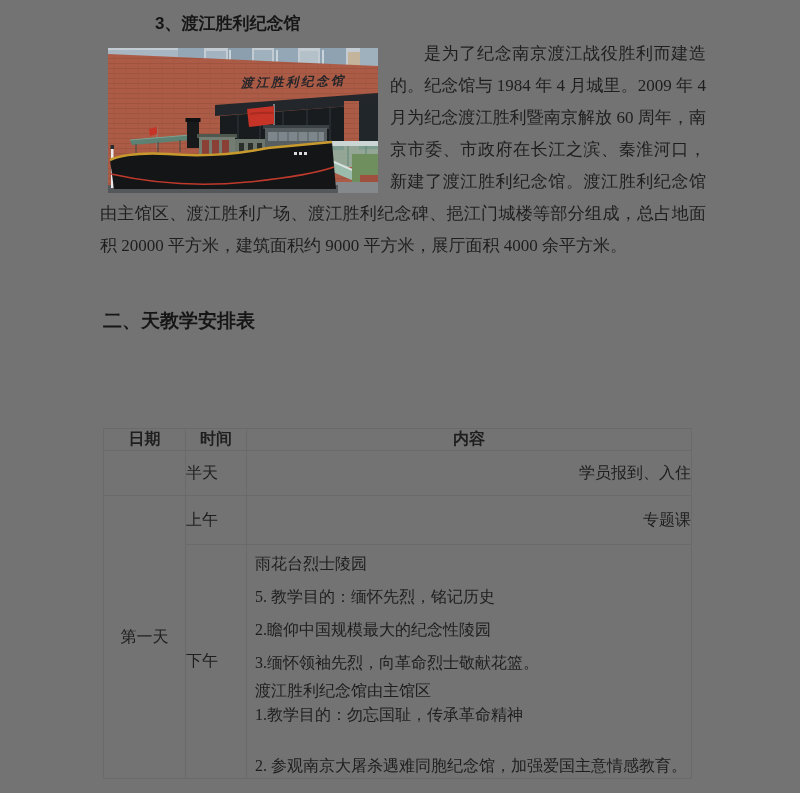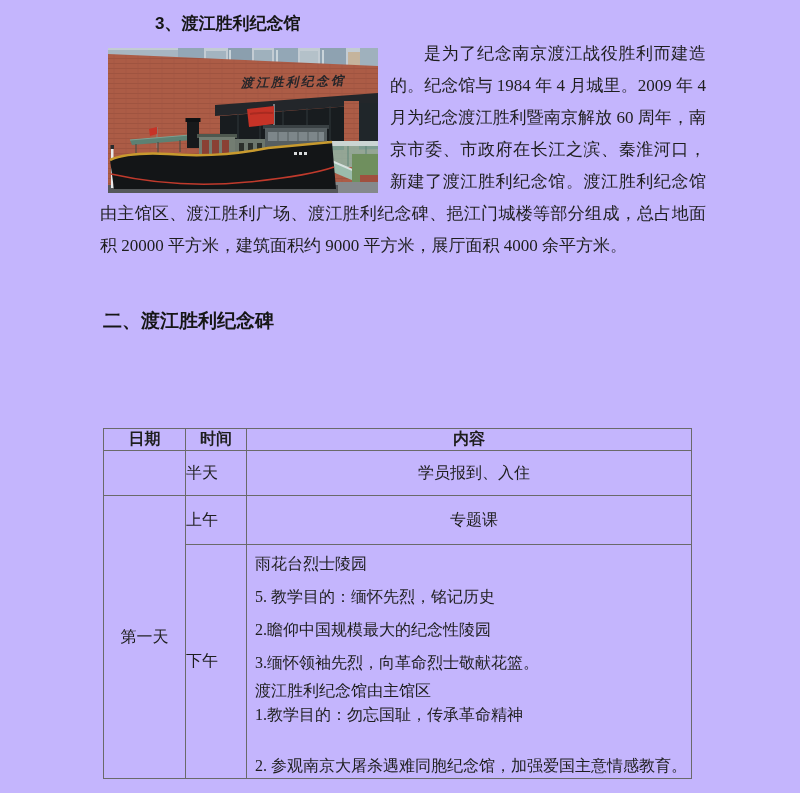--- a/index.html
+++ b/index.html
@@ -1,19 +1,19 @@
 <!DOCTYPE html>
 <html><head>
 <meta charset="utf-8">
 <style>
   * { margin:0; padding:0; box-sizing:border-box; }
   html,body { background:#ffffff; }
   .page {
     position:relative; width:800px; height:793px; margin:0 auto;
-    background:#c4b5fd; color:#1c1c1c; overflow:hidden;
+    background:#737373; color:#1c1c1c; overflow:hidden;
     font-family:"Liberation Serif","DejaVu Serif",serif;
   }
   .sec3-heading {
     position:absolute; left:155px; top:12px;
     font-family:"Liberation Sans","DejaVu Sans",sans-serif;
     font-weight:bold; font-size:17px; line-height:24px; color:#161616;
   }
   .intro {
     position:absolute; left:100px; top:38px; width:606px;
     font-size:17px; line-height:32px; text-align:justify;
@@ -44,21 +44,21 @@
     font-size:16px; color:#1e1e1e;
   }
   table.schedule th, table.schedule td {
     border:1px solid #6a6a6a; overflow:hidden;
   }
   table.schedule th {
     font-weight:bold; text-align:center; vertical-align:middle; font-size:16px;
   }
   td.c-date { text-align:center; vertical-align:middle; }
   td.c-time { text-align:left; vertical-align:middle; }
-  td.c-content { text-align:center; vertical-align:middle; padding-left:10px; }
+  td.c-content { text-align:right; vertical-align:middle; padding-left:10px; }
   td.c-content-multi { text-align:left; vertical-align:top; padding:2px 9px 0 8px; }
   .cell-lines .c-line { line-height:33px; white-space:nowrap; }
   .cell-lines .c-line:nth-child(n+5) { line-height:24px; }
   .cell-lines .c-line:nth-child(7) { margin-top:27px; }
 </style>
 </head>
 <body>
 
 <div class="page">
 
@@ -155,21 +155,21 @@
           <rect x="191" y="104" width="3" height="3" fill="#d8dadc"></rect>
           <rect x="196" y="104" width="3" height="3" fill="#d8dadc"></rect>
           <path d="M3,126 Q70,141 140,134 Q200,128 226,119" stroke="#c03a2c" stroke-width="1.5" fill="none"></path>
         </g>
       </svg>
       <span class="photo-sign">渡江胜利纪念馆</span>
     </span>
     <span>是为了纪念南京渡江战役胜利而建造的。纪念馆与 1984 年 4 月城里。2009 年 4 月为纪念渡江胜利暨南京解放 60 周年，南京市委、市政府在长江之滨、秦淮河口，新建了渡江胜利纪念馆。渡江胜利纪念馆由主馆区、渡江胜利广场、渡江胜利纪念碑、挹江门城楼等部分组成，总占地面积 20000 平方米，建筑面积约 9000 平方米，展厅面积 4000 余平方米。</span>
   </p>
 
-  <div class="sec2-heading">二、渡江胜利纪念碑</div>
+  <div class="sec2-heading">二、天教学安排表</div>
 
 
   <table class="schedule">
     <colgroup>
       <col style="width:82px">
         <col style="width:61px">
         <col style="width:445px">
     </colgroup>
     <tbody>
         <tr style="height:14px">

